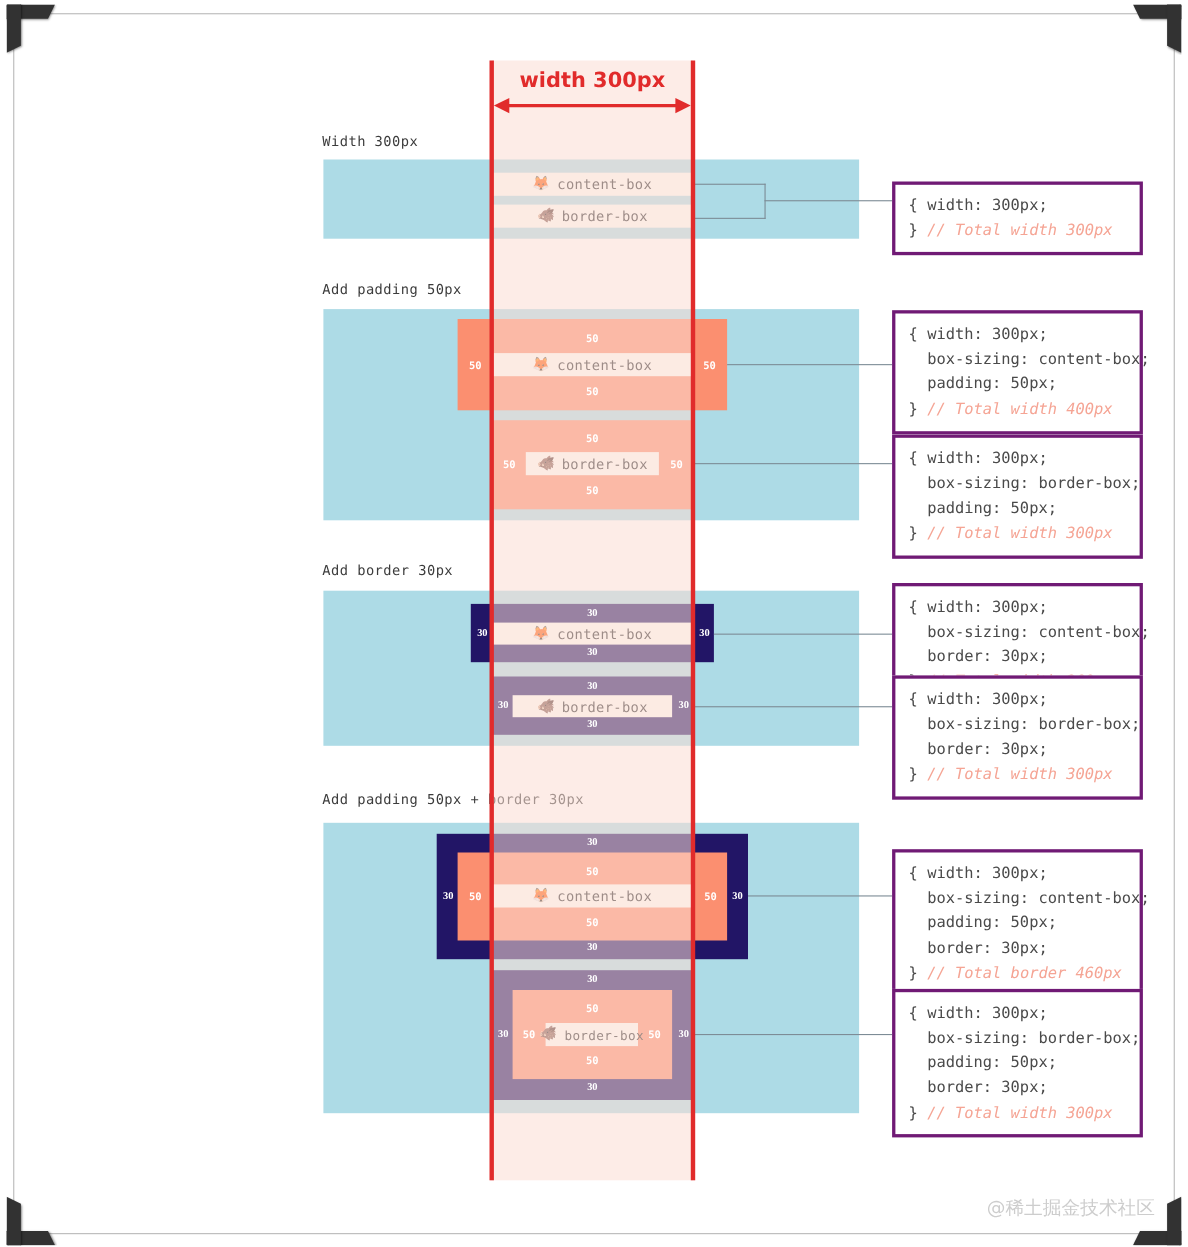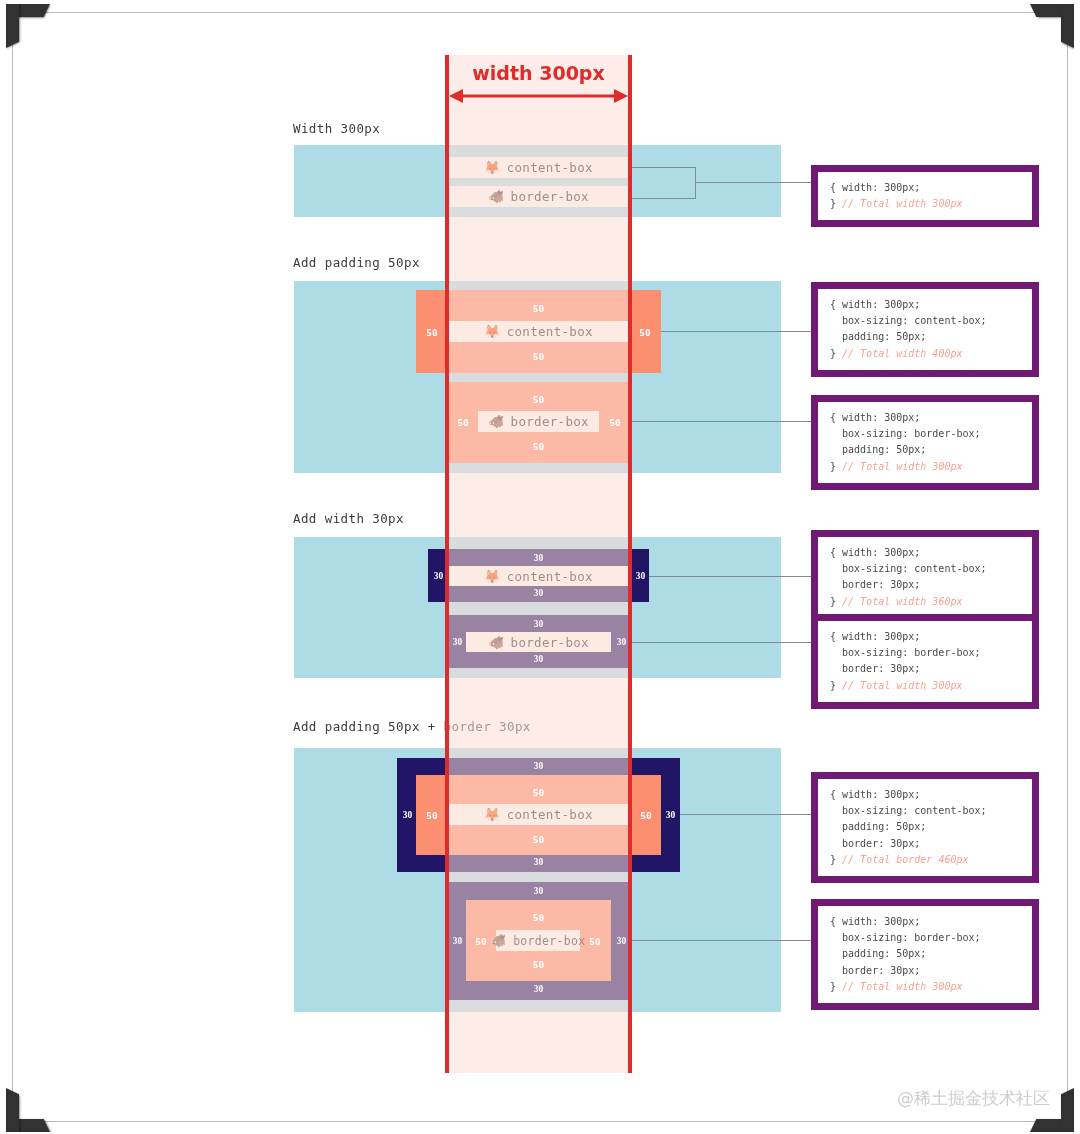--- a/index.html
+++ b/index.html
@@ -164,25 +164,25 @@
     border-left: none;
     z-index: 6;
   }
 
   
   .code-box {
     position: absolute;
     left: 811px;
     width: 228px;
     box-sizing: border-box;
-    border: 7px solid #701a75;
+    border: 3px solid #701a75;
     background: #ffffff;
     padding: 8px 15px 8px 12px;
     font-family: "DejaVu Sans Mono", "Liberation Mono", monospace;
-    font-size: 10px;
+    font-size: 14px;
     line-height: 1.62;
     color: #4a4a4a;
     z-index: 8;
   }
   .code-box .ln { white-space: pre; }
   .code-box .comment {
     color: #f5a494;
     font-style: italic;
     text-align: right;
   }
@@ -282,21 +282,21 @@
     <div class="dim on-salmon" style="left:601px; top:417px; width:28px;">50</div>
     <div class="connector" style="left:630px; top:421px; width:181px;"></div>
 
     <div class="code-box" style="top:395px;">
       <div class="ln">{ width: 300px;</div>
       <div class="ln">  box-sizing: border-box;</div>
       <div class="ln">  padding: 50px;</div>
       <div class="ln"><span>}</span> <span class="comment">// Total width 300px</span></div>
     </div>
 
-    <div class="section-label" style="left:293px; top:511px;">Add width 30px</div>
+    <div class="section-label" style="left:293px; top:511px;">Add border 30px</div>
 
     <div class="viewport" style="top:537px; height:141px;"></div>
 
     <div class="box border-layer" style="left:428px; top:549px; width:221px; height:53px;"></div>
     <div class="box content-layer" style="left:447px; top:566px; width:183px; height:20px;">
       <span class="emoji">🦊</span>
         <span>content-box</span>
     </div>
     <div class="dim on-navy" style="left:428px; top:553px; width:221px;">30</div>
     <div class="dim on-navy" style="left:428px; top:588px; width:221px;">30</div>

